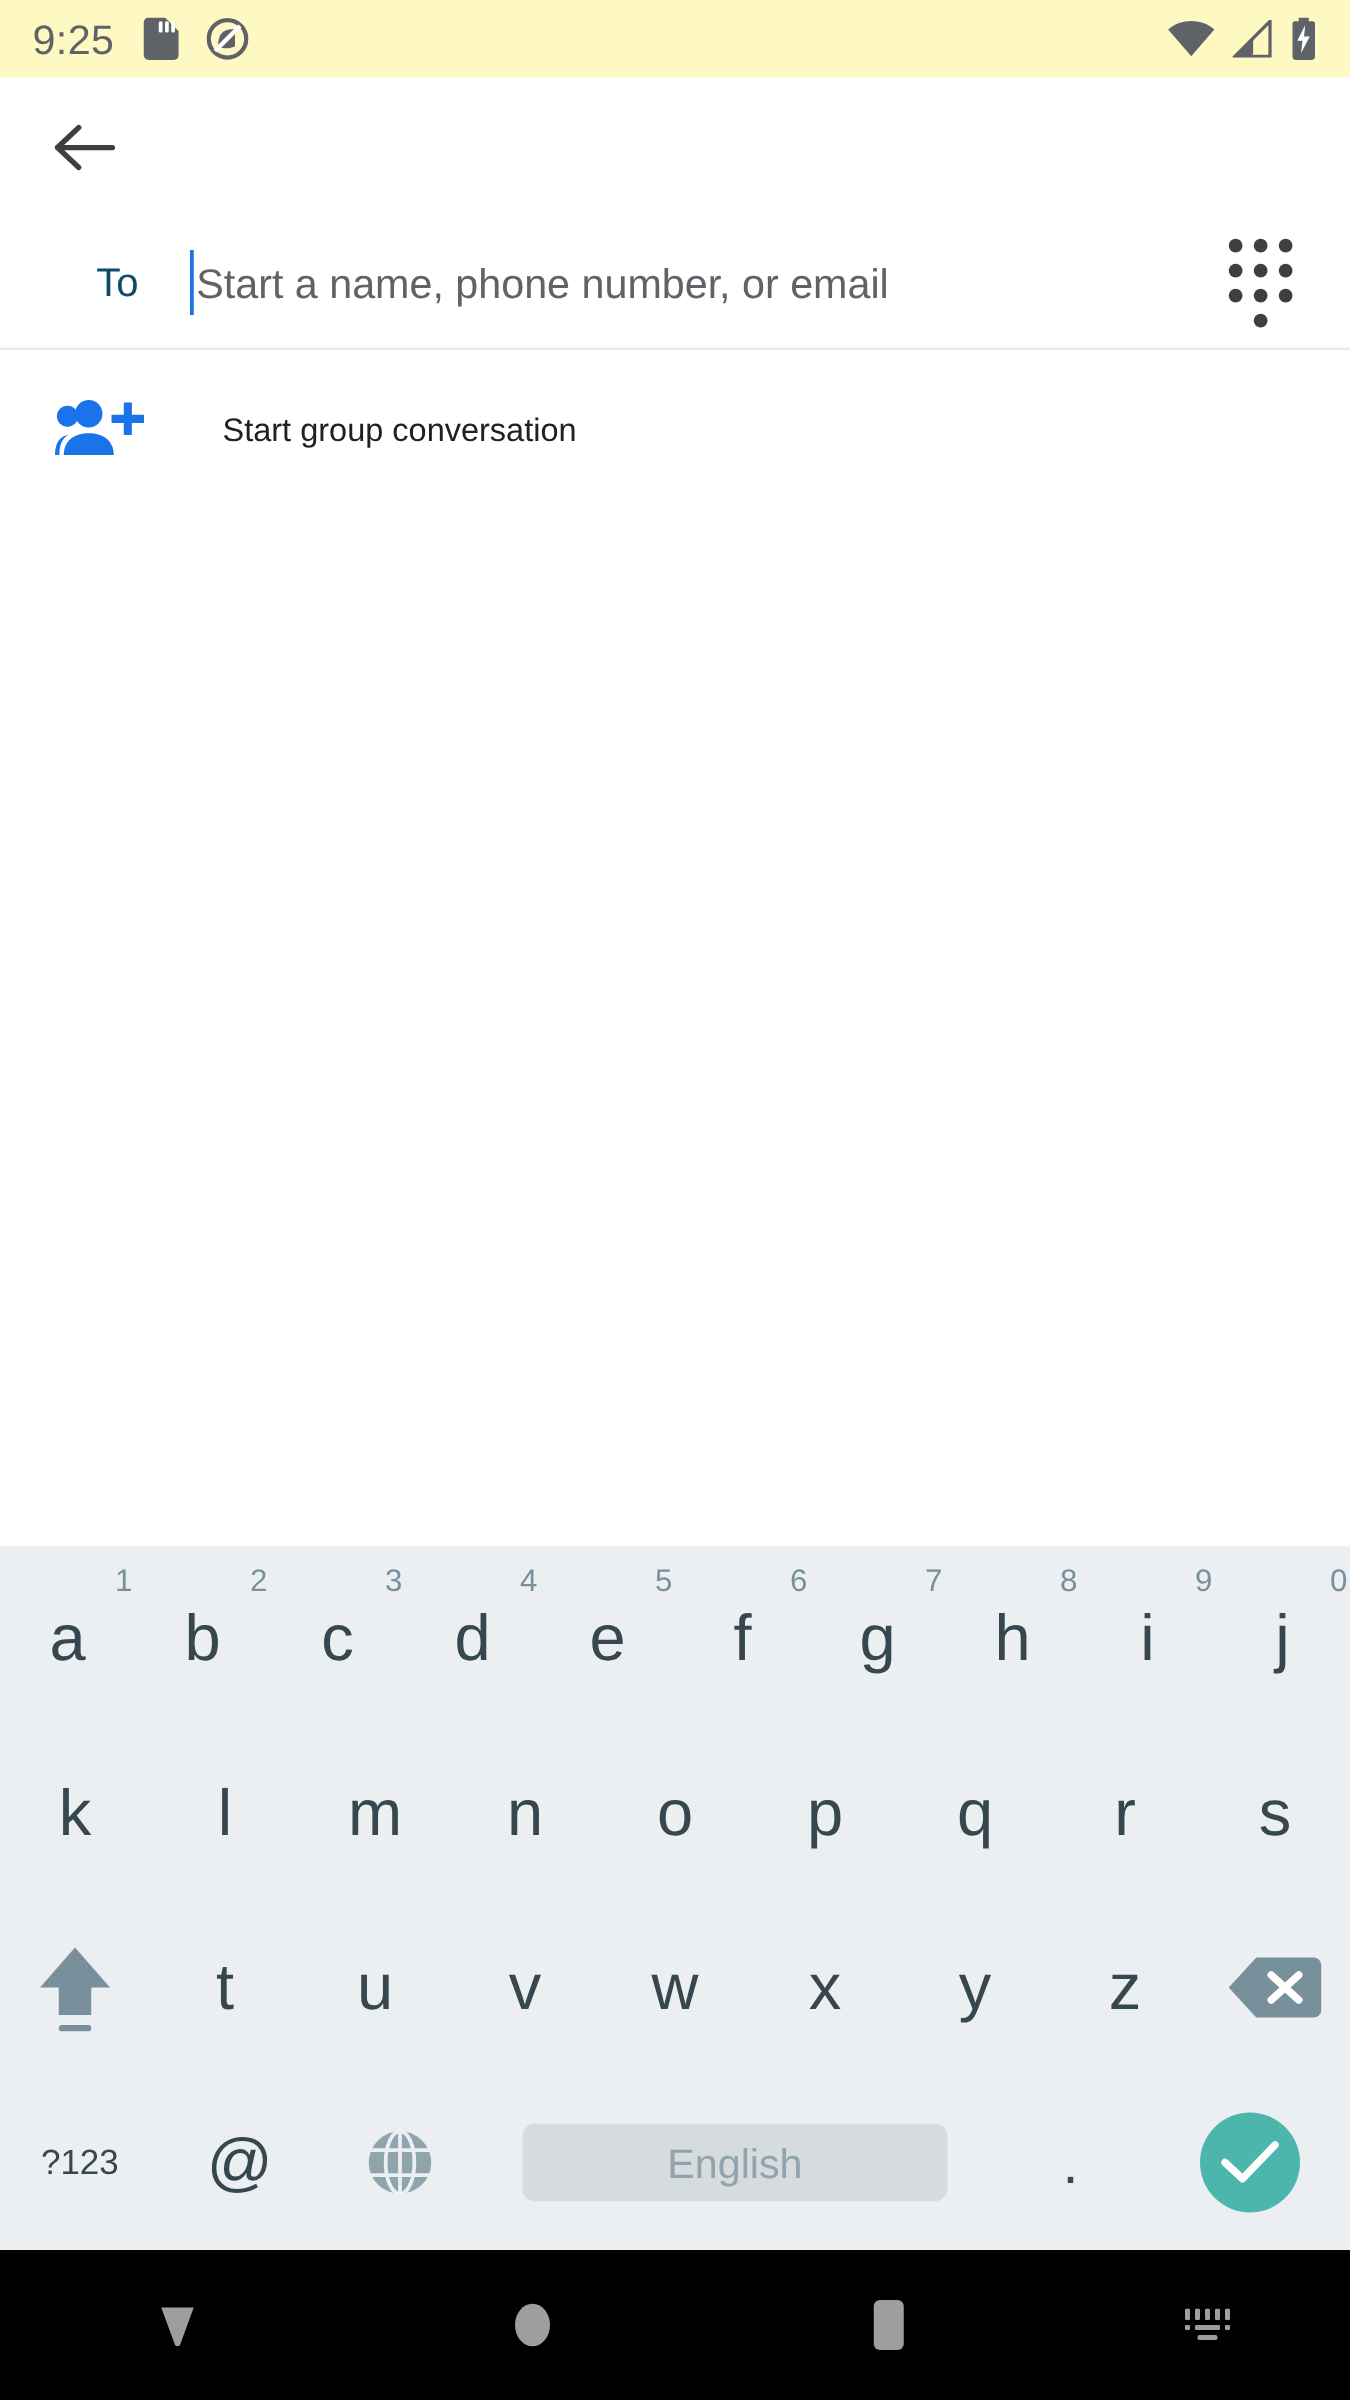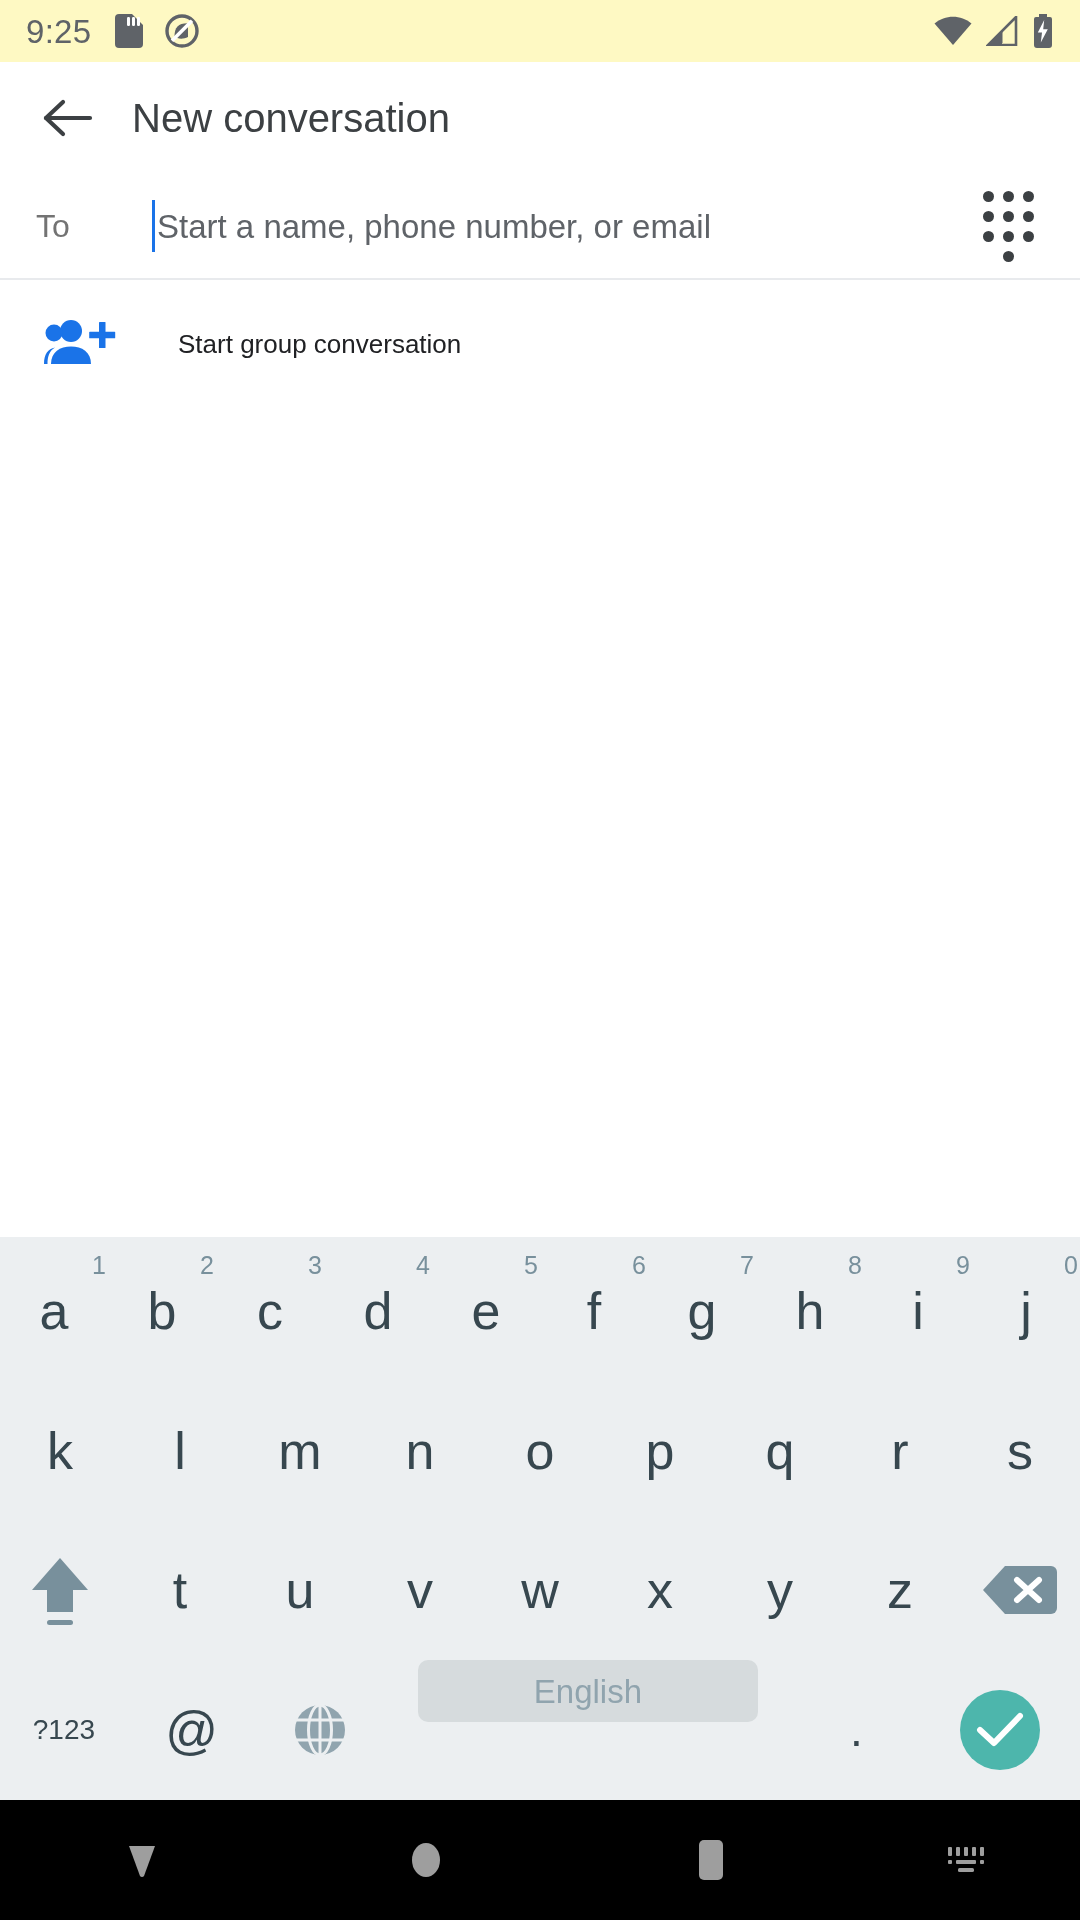--- a/index.html
+++ b/index.html
@@ -83,24 +83,25 @@
     height: 104px;
     flex: 0 0 104px;
     display: flex;
     align-items: center;
     background: #ffffff;
     padding: 0 30px 0 36px;
     box-sizing: border-box;
   }
   .to-label {
     font-size: 32px;
-    color: #737373;
+    color: #0c4a6e;
     width: 116px;
     flex: 0 0 116px;
     line-height: 1;
+    text-align: center;
   }
   .to-field {
     flex: 1 1 auto;
     display: flex;
     align-items: center;
     position: relative;
     height: 60px;
   }
   .caret {
     width: 3px;
@@ -209,21 +210,21 @@
     right: 50%;
     transform: translateX(52px);
     font-size: 25px;
     color: #78909c;
     line-height: 1;
   }
   .key-func .main { font-size: 28px; color: #37474f; }
   .key-space {
     flex: 3.2 1 0;
     display: flex;
-    align-items: flex-start;
+    align-items: center;
     justify-content: center;
     cursor: pointer;
   }
   .space-cap {
     background: #d6dbdd;
     border-radius: 10px;
     height: 62px;
     width: 340px;
     display: flex;
     align-items: center;
@@ -320,21 +321,20 @@
 
   <div class="app-bar">
     <div class="back-btn">
       <span>
         <svg class="ic" width="50" height="44" viewBox="0 0 50 44">
           <path d="M3 22 H47" stroke="#3c4043" stroke-width="4.2" stroke-linecap="round"></path>
           <path d="M20 6 L3 22 L20 38" fill="none" stroke="#3c4043" stroke-width="4.2" stroke-linecap="round" stroke-linejoin="round"></path>
         </svg>
       </span>
     </div>
-    <div class="app-title">New conversation</div>
   </div>
 
   <div class="to-row">
     <div class="to-label">To</div>
     <div class="to-field">
       <span class="caret"></span>
       <span class="to-placeholder">Start a name, phone number, or email</span>
     </div>
     <div class="dialpad-btn">
       <span class="dialpad">

